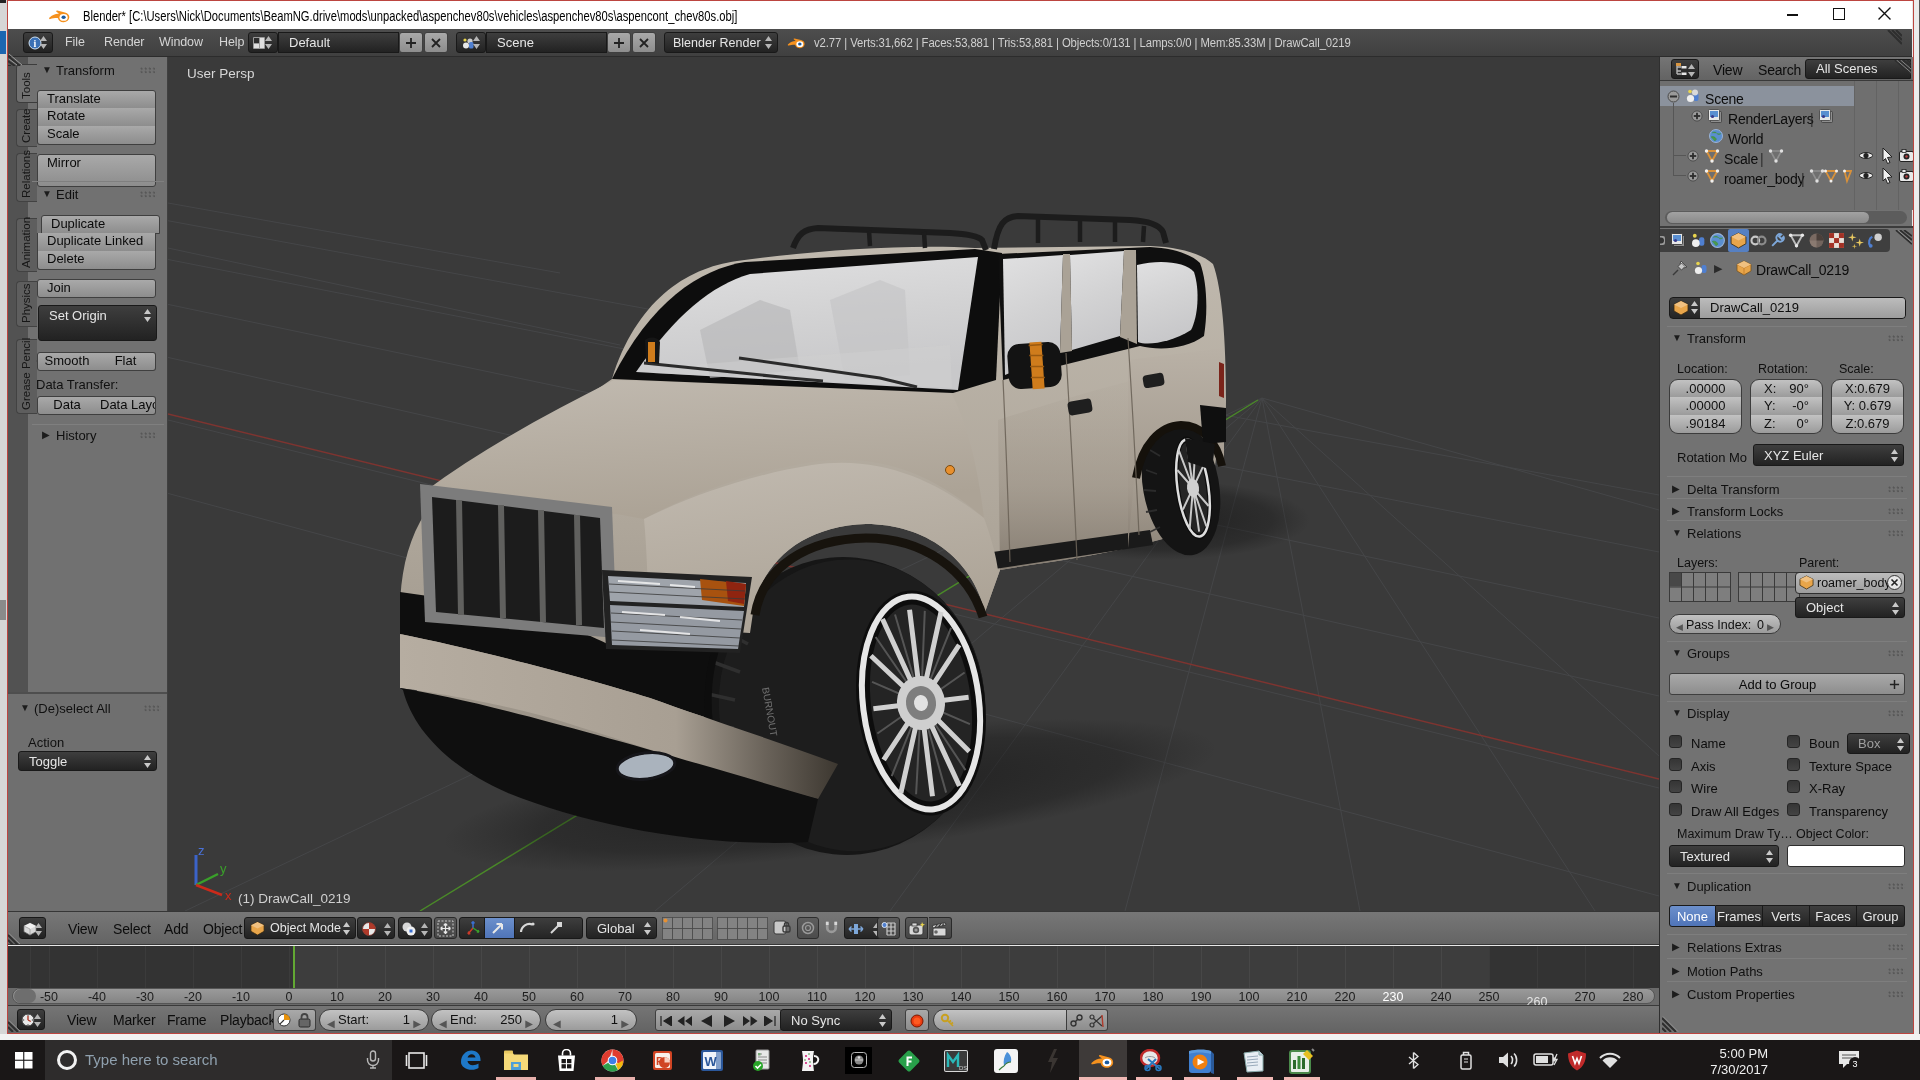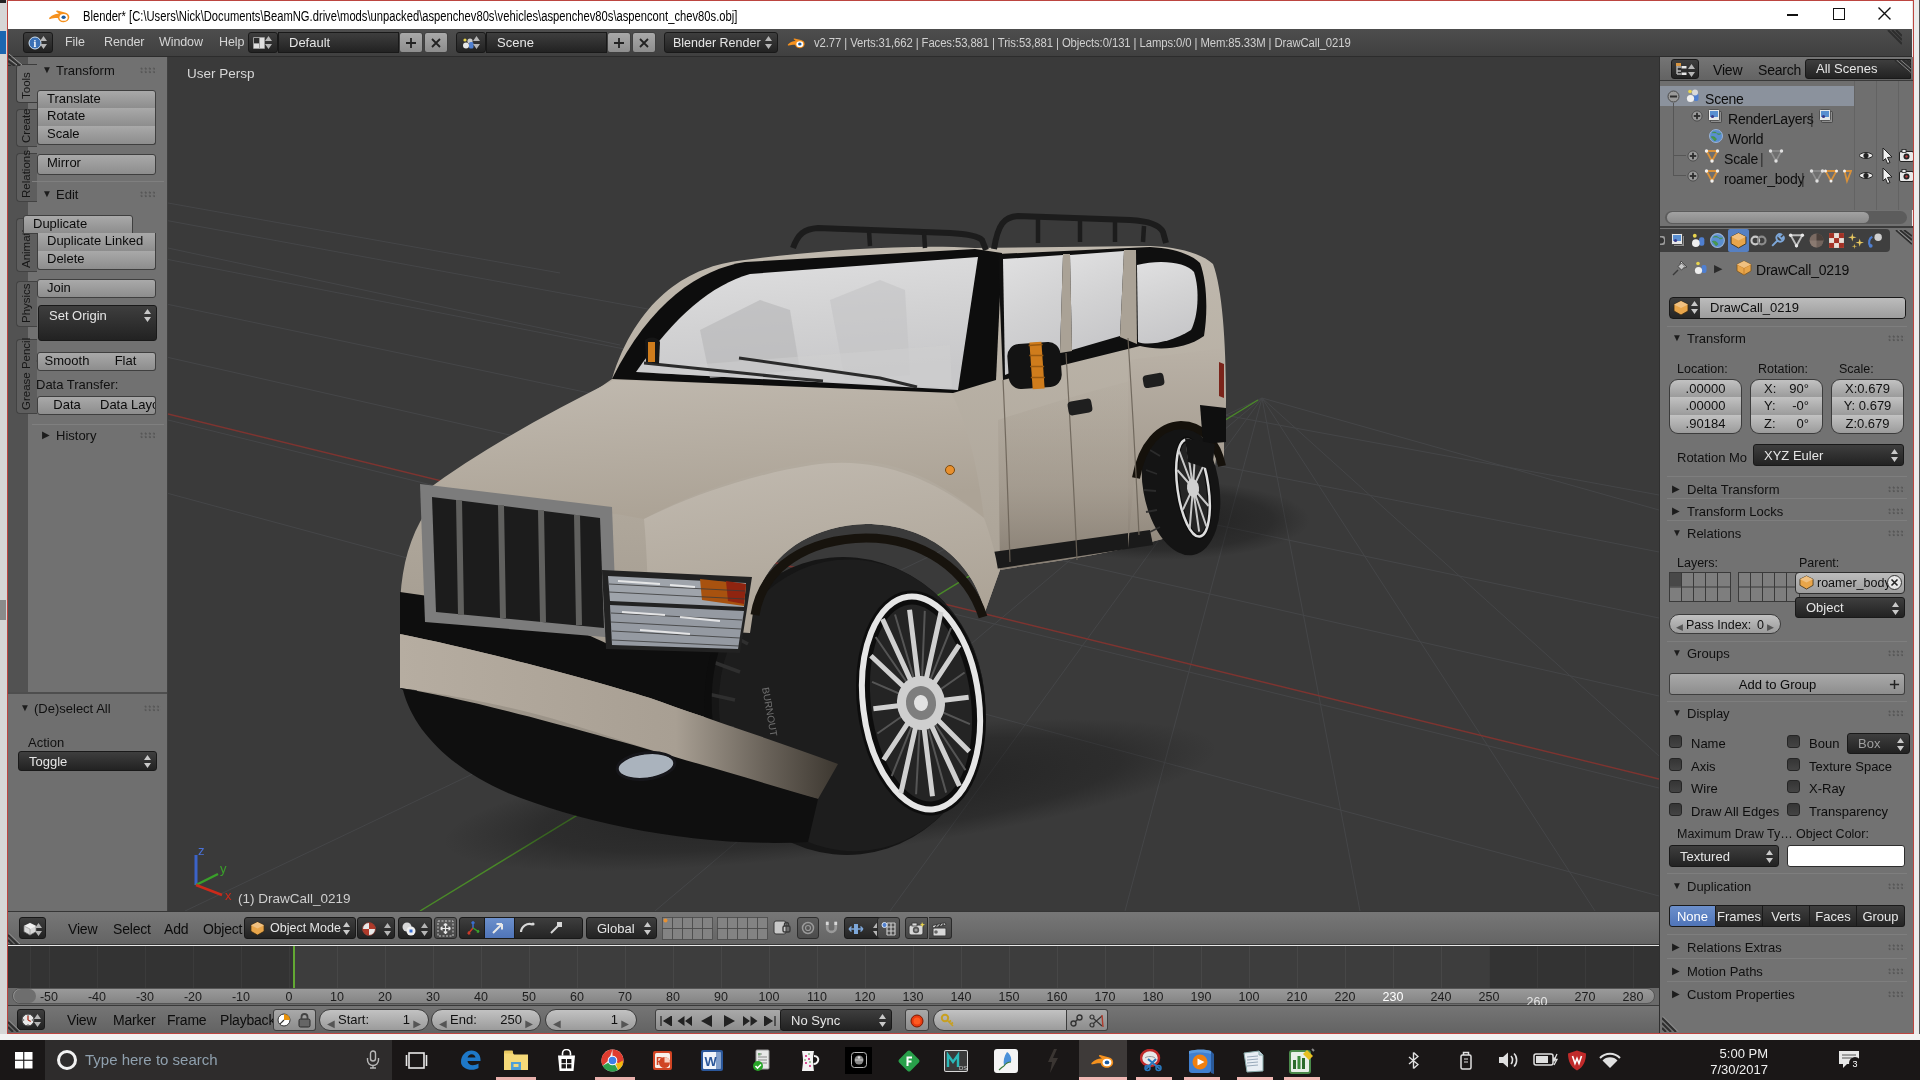--- a/index.html
+++ b/index.html
@@ -345,26 +345,26 @@
     </div>
   <div class="tab" style="top:282px;height:75px">
       <span>Grease Pencil</span>
     </div>
   <div class="hdr" style="left:34px;top:7px;font-size:10px;color:#1c1c1c">▼</div>
   <div class="hdr" style="left:48px;top:6px">Transform</div>
   <div class="grip" style="left:132px;top:10px"></div>
   <div class="btn" style="left:29px;top:33px;width:119px;height:19px;border-radius:3px 3px 0 0">Translate</div>
   <div class="btn" style="left:29px;top:51px;width:119px;height:19px;border-radius:0;border-top:none">Rotate</div>
   <div class="btn" style="left:29px;top:69px;width:119px;height:19px;border-radius:0 0 3px 3px;border-top:none">Scale</div>
-  <div class="btn" style="left:29px;top:97px;width:119px;height:21px">Mirror</div>
+  <div class="btn" style="left:29px;top:97px;width:119px;height:33px">Mirror</div>
   <div class="abs" style="left:24px;top:124px;width:132px;height:1px;background:#595959;border-bottom:1px solid #7f7f7f"></div>
   <div class="hdr" style="left:34px;top:131px;font-size:10px;color:#1c1c1c">▼</div>
   <div class="hdr" style="left:48px;top:130px">Edit</div>
   <div class="grip" style="left:132px;top:134px"></div>
-  <div class="btn" style="left:15px;top:158px;width:110px;height:19px;border-radius:3px 3px 0 0">Duplicate</div>
+  <div class="btn" style="left:33px;top:158px;width:119px;height:19px;border-radius:3px 3px 0 0">Duplicate</div>
   <div class="btn" style="left:29px;top:176px;width:119px;height:19px;border-radius:0;border-top:none">Duplicate Linked</div>
   <div class="btn" style="left:29px;top:194px;width:119px;height:19px;border-radius:0 0 3px 3px;border-top:none">Delete</div>
   <div class="btn" style="left:29px;top:222px;width:119px;height:19px">Join</div>
   <div class="drop" style="left:30px;top:248px;width:119px;height:36px">
       <span class="lbl">Set Origin</span>
     <svg class="updn" width="9" height="13" viewBox="0 0 9 13" style="top:3px">
         <path d="M4.5 0 L8 5 L1 5 Z M4.5 13 L1 8 L8 8 Z" fill="#c9c9c9"></path>
       </svg>
   </div>
   <div class="hdr" style="left:28px;top:294px">Shading:</div>

